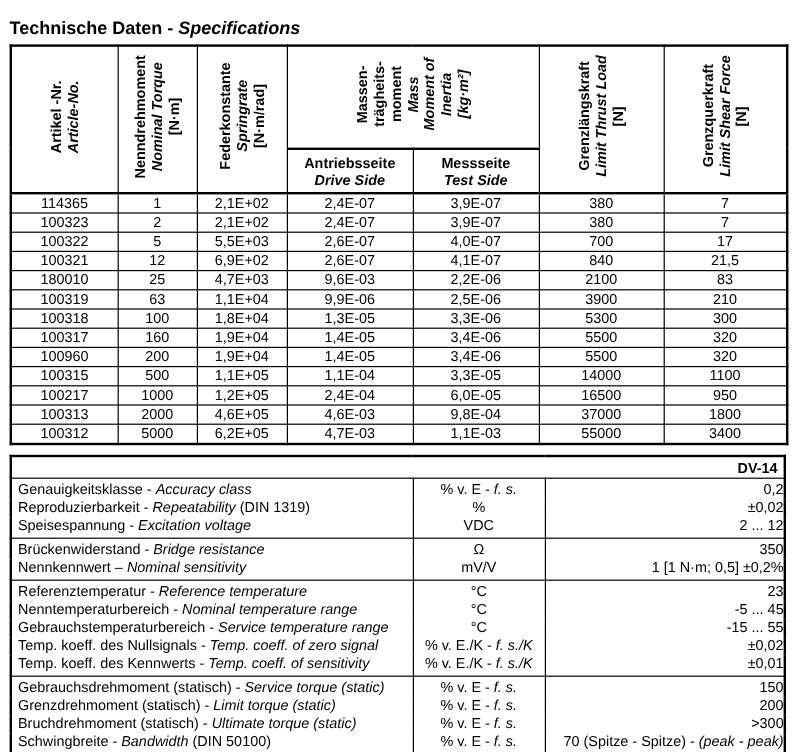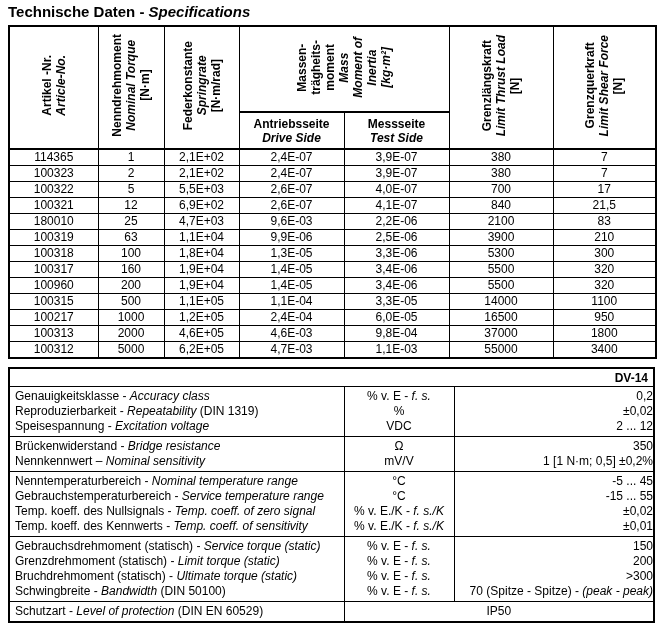--- a/index.html
+++ b/index.html
@@ -5,21 +5,21 @@
   html, body { margin:0; padding:0; background:#ffffff; }
   body {
     width:663px; height:627px;
     font-family:"Liberation Sans", sans-serif;
     color:#000;
     overflow:hidden;
   }
   .page { padding:3px 8px 0 8px; }
   h1 {
     font-size:15px; font-weight:bold;
-    margin:0 0 5px 0; line-height:17px;
+    margin:12px 0 5px 0; line-height:17px;
   }
   .i { font-style:italic; }
 
   table { border-collapse:collapse; table-layout:fixed; }
 
   
   #t1 { width:647px; border:2px solid #000; }
   #t1 th, #t1 td { border:1px solid #000; padding:0; }
   #t1 thead th { border-bottom-width:2px; }
   #t1 th { background:#fff; }
@@ -257,20 +257,25 @@
           <td class="val"><span>350</span></td>
         </tr>
         <tr>
           <td class="label"><span>Nennkennwert – </span><span class="i">Nominal sensitivity</span></td>
           <td class="unit"><span>mV/V</span></td>
           <td class="val"><span>1 [1 N·m; 0,5] ±0,2%</span></td>
         </tr>
       </tbody>
       <tbody>
         <tr>
+          <td class="label"><span>Referenztemperatur - </span><span class="i">Reference temperature</span></td>
+          <td class="unit"><span>°C</span></td>
+          <td class="val"><span>23</span></td>
+        </tr>
+        <tr>
           <td class="label"><span>Nenntemperaturbereich - </span><span class="i">Nominal temperature range</span></td>
           <td class="unit"><span>°C</span></td>
           <td class="val"><span>-5 ... 45</span></td>
         </tr>
         <tr>
           <td class="label"><span>Gebrauchstemperaturbereich - </span><span class="i">Service temperature range</span></td>
           <td class="unit"><span>°C</span></td>
           <td class="val"><span>-15 ... 55</span></td>
         </tr>
         <tr>

